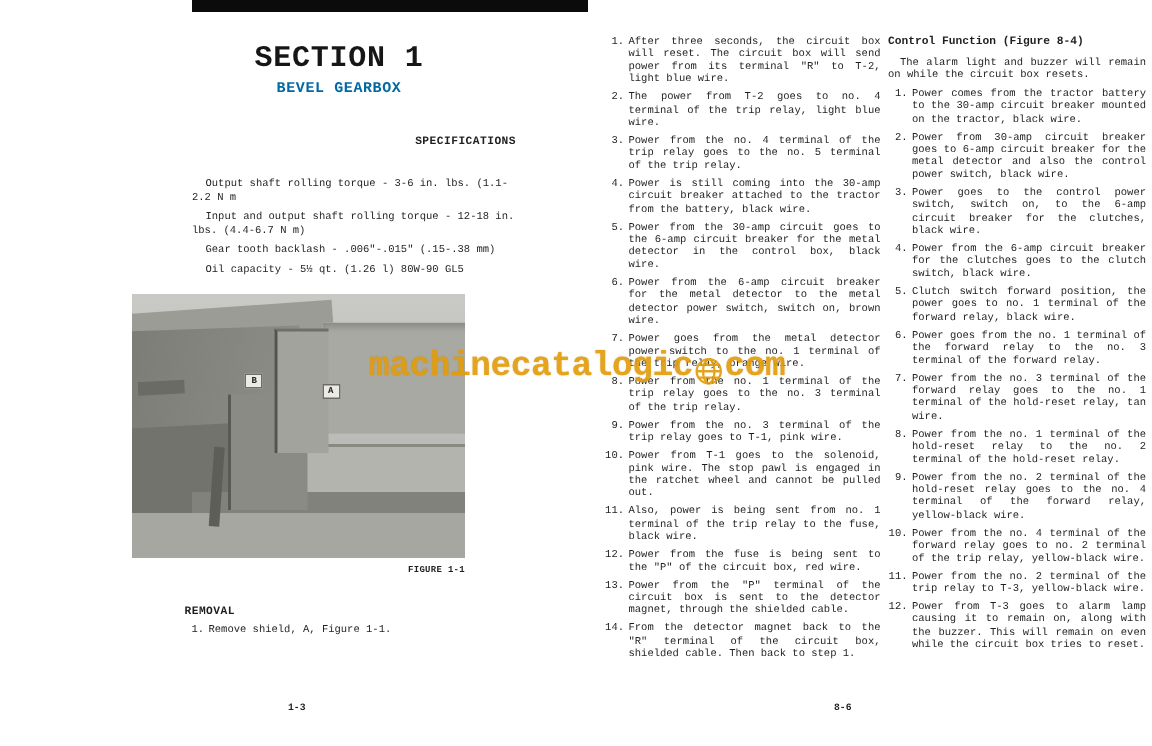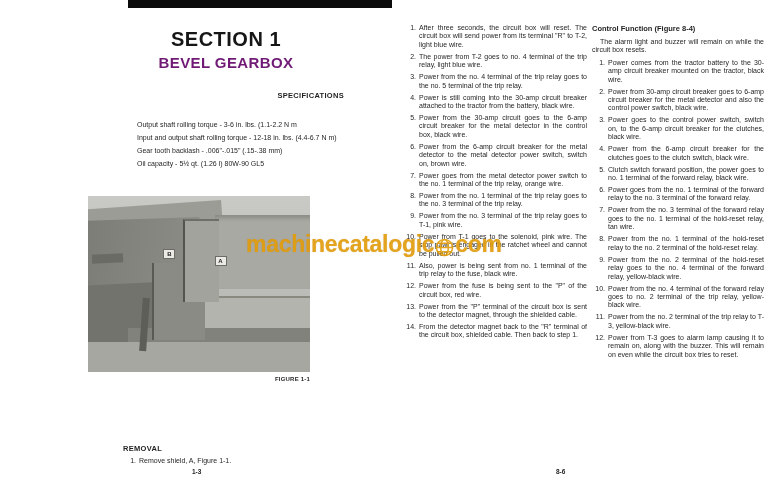--- a/index.html
+++ b/index.html
@@ -1,25 +1,25 @@
 <!DOCTYPE html>
 <html><head>
 <meta charset="utf-8">
 <style>
   html,body{margin:0;padding:0;width:768px;height:497px;overflow:hidden;background:#ffffff;}
   .page{position:relative;width:768px;height:421px;background:#ffffff;
-        font-family:Liberation Sans, sans-serif;color:#1f1f1f;}
+        font-family:Liberation Mono, monospace;color:#1f1f1f;}
 
   
   .scan-bar{position:absolute;left:128px;top:0;width:264px;height:8px;background:#0b0b0b;}
 
   
   .title-block{position:absolute;left:118px;top:28px;width:216px;text-align:center;}
   .section-title{font-size:20px;font-weight:bold;letter-spacing:.5px;color:#161616;}
-  .section-subtitle{font-size:15px;font-weight:bold;letter-spacing:.4px;margin-top:3px;color:#701a75;}
+  .section-subtitle{font-size:10px;font-weight:bold;letter-spacing:.4px;margin-top:3px;color:#0369a1;}
 
   .specs{position:absolute;left:128px;top:91px;width:216px;}
   .specs-heading{font-size:7.5px;font-weight:bold;letter-spacing:.3px;margin-bottom:20px;text-align:right;}
   .spec-item{font-size:7px;line-height:9px;text-indent:9px;margin-bottom:4px;}
 
   
   .photo{position:absolute;left:88px;top:196px;width:222px;height:176px;overflow:hidden;
          background:linear-gradient(180deg,#c9c9c5,#b0b0ac);}
   .photo div{position:absolute;}
   .ph-top-face{left:-6%;top:5%;width:66%;height:13%;background:#9c9c96;transform:rotate(-4deg);}
@@ -35,21 +35,21 @@
   .ph-edge{left:24%;top:58%;width:3%;height:30%;background:#5e5e59;transform:rotate(4deg);}
   .ph-label{background:#eceae4;color:#222;font-size:6px;width:10px;height:8px;text-align:center;
             line-height:8px;border:.5px solid #6d6d68;font-weight:bold;}
   .ph-label-b{left:34%;top:30%;}
   .ph-label-a{left:57%;top:34%;}
 
   .figure-caption{position:absolute;left:88px;top:376px;width:222px;text-align:right;
                   font-size:6px;font-weight:bold;letter-spacing:.2px;}
 
   .removal{position:absolute;left:123px;top:404px;width:220px;}
-  .removal-heading{font-size:7.5px;font-weight:bold;letter-spacing:.3px;margin-bottom:4px;margin-top:40px;}
+  .removal-heading{font-size:7.5px;font-weight:bold;letter-spacing:.3px;margin-bottom:4px;}
 
   
   .step{display:flex;margin-bottom:3.6px;}
   .step .num{flex:0 0 13px;text-align:right;padding-right:3px;font-size:7px;line-height:8.4px;}
   .step .txt{flex:1;font-size:7px;line-height:8.4px;text-align:justify;}
   .removal .step .txt{text-align:left;}
 
   
   .col-mid{position:absolute;left:403px;top:24px;width:184px;}
   .col-right{position:absolute;left:592px;top:24px;width:172px;}

